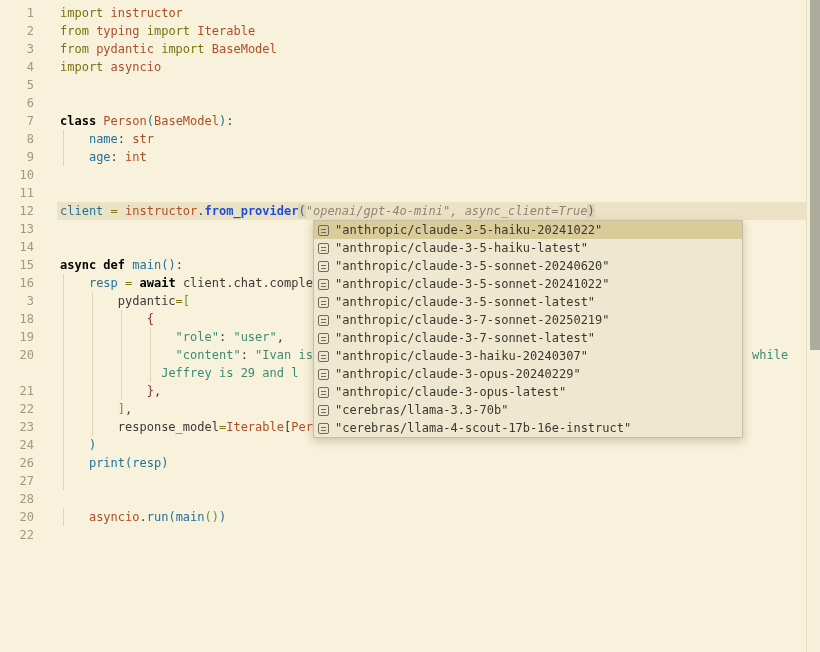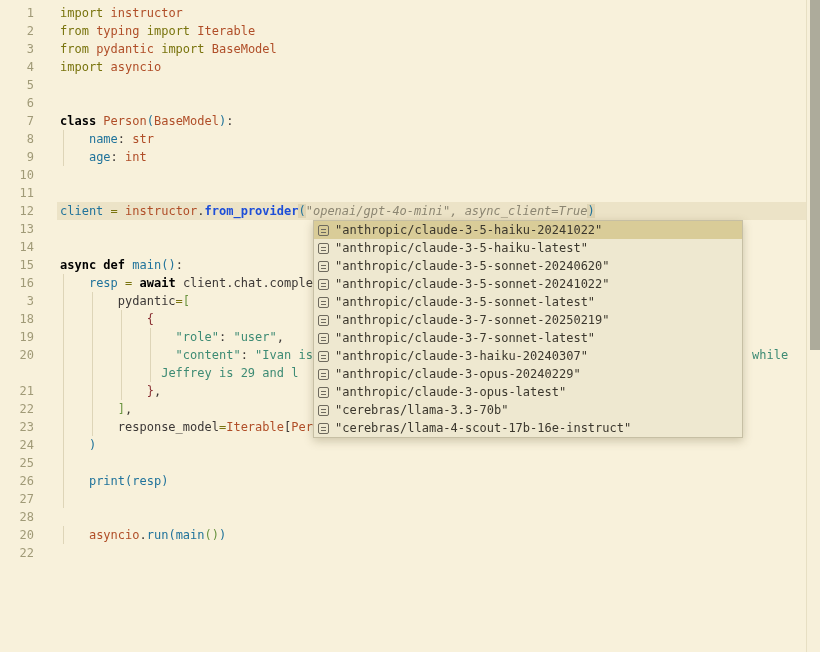--- a/index.html
+++ b/index.html
@@ -81,21 +81,20 @@
     <div class="row"><div class="gutter">16</div><div class="code"><span class="tok-p">    </span><span class="tok-b">resp</span><span class="tok-p"> </span><span class="tok-k">=</span><span class="tok-p"> </span><span class="tok-kb">await</span><span class="tok-p"> </span><span class="tok-p">client</span><span class="tok-p">.</span><span class="tok-p">chat</span><span class="tok-p">.</span><span class="tok-p">comple</span></div><span class="guide" style="left: 63px;"></span></div>
     <div class="row"><div class="gutter">3</div><div class="code"><span class="tok-p">        </span><span class="tok-p">pydantic</span><span class="tok-k">=</span><span class="tok-g">[</span></div><span class="guide" style="left: 63px;"></span><span class="guide" style="left: 91.92px;"></span></div>
     <div class="row"><div class="gutter">18</div><div class="code"><span class="tok-p">            </span><span class="tok-m">{</span></div><span class="guide" style="left: 63px;"></span><span class="guide" style="left: 91.92px;"></span><span class="guide" style="left: 120.84px;"></span></div>
     <div class="row"><div class="gutter">19</div><div class="code"><span class="tok-p">                </span><span class="tok-t">"role"</span><span class="tok-p">:</span><span class="tok-p"> </span><span class="tok-t">"user"</span><span class="tok-p">,</span></div><span class="guide" style="left: 63px;"></span><span class="guide" style="left: 91.92px;"></span><span class="guide" style="left: 120.84px;"></span><span class="guide" style="left: 149.76px;"></span></div>
     <div class="row"><div class="gutter">20</div><div class="code"><span class="tok-p">                </span><span class="tok-t">"content"</span><span class="tok-p">:</span><span class="tok-p"> </span><span class="tok-t">"Ivan is</span></div><span class="guide" style="left: 63px;"></span><span class="guide" style="left: 91.92px;"></span><span class="guide" style="left: 120.84px;"></span><span class="guide" style="left: 149.76px;"></span><span class="post-frag" style="left: 752px;"><span class="tok-t">while</span></span></div>
     <div class="row"><div class="gutter"></div><div class="code"><span class="tok-p">              </span><span class="tok-t">Jeffrey is 29 and l</span></div><span class="guide" style="left: 63px;"></span><span class="guide" style="left: 91.92px;"></span><span class="guide" style="left: 120.84px;"></span><span class="guide" style="left: 149.76px;"></span></div>
     <div class="row"><div class="gutter">21</div><div class="code"><span class="tok-p">            </span><span class="tok-m">}</span><span class="tok-p">,</span></div><span class="guide" style="left: 63px;"></span><span class="guide" style="left: 91.92px;"></span><span class="guide" style="left: 120.84px;"></span></div>
     <div class="row"><div class="gutter">22</div><div class="code"><span class="tok-p">        </span><span class="tok-g">]</span><span class="tok-p">,</span></div><span class="guide" style="left: 63px;"></span><span class="guide" style="left: 91.92px;"></span></div>
     <div class="row"><div class="gutter">23</div><div class="code"><span class="tok-p">        </span><span class="tok-p">response_model</span><span class="tok-k">=</span><span class="tok-o">Iterable</span><span class="tok-p">[</span><span class="tok-o">Per</span></div><span class="guide" style="left: 63px;"></span><span class="guide" style="left: 91.92px;"></span></div>
     <div class="row"><div class="gutter">24</div><div class="code"><span class="tok-p">    </span><span class="tok-b">)</span></div><span class="guide" style="left: 63px;"></span></div>
-    <div class="row"><div class="gutter">25</div><div class="code"></div><span class="guide" style="left: 63px;"></span></div>
     <div class="row"><div class="gutter">26</div><div class="code"><span class="tok-p">    </span><span class="tok-b">print</span><span class="tok-b">(</span><span class="tok-b">resp</span><span class="tok-b">)</span></div><span class="guide" style="left: 63px;"></span></div>
     <div class="row"><div class="gutter">27</div><div class="code"></div><span class="guide" style="left: 63px;"></span></div>
     <div class="row"><div class="gutter">28</div><div class="code"></div></div>
     <div class="row"><div class="gutter">20</div><div class="code"><span class="tok-p">    </span><span class="tok-o">asyncio</span><span class="tok-p">.</span><span class="tok-b">run</span><span class="tok-b">(</span><span class="tok-b">main</span><span class="tok-g">(</span><span class="tok-g">)</span><span class="tok-b">)</span></div><span class="guide" style="left: 63px;"></span></div>
     <div class="row"><div class="gutter">22</div><div class="code"></div></div>
   </div>
 
 <div id="dropdown" style="left: 313px; top: 220px; width: 430px;">
     <div class="ditem selected" style="height: 18px;"><span class="dicon"></span><span>"anthropic/claude-3-5-haiku-20241022"</span></div>
     <div class="ditem" style="height: 18px;"><span class="dicon"></span><span>"anthropic/claude-3-5-haiku-latest"</span></div>

